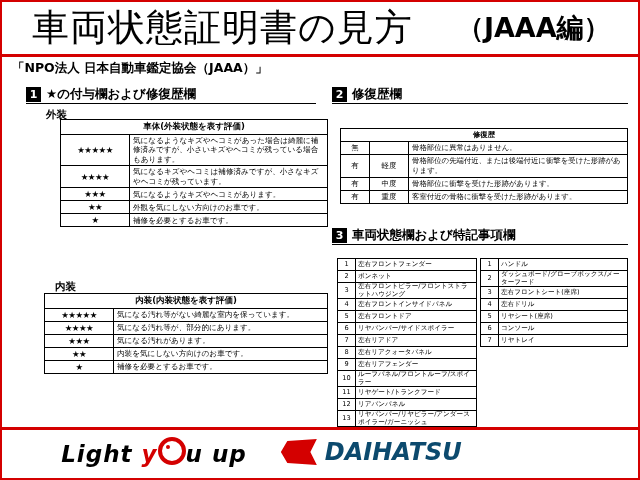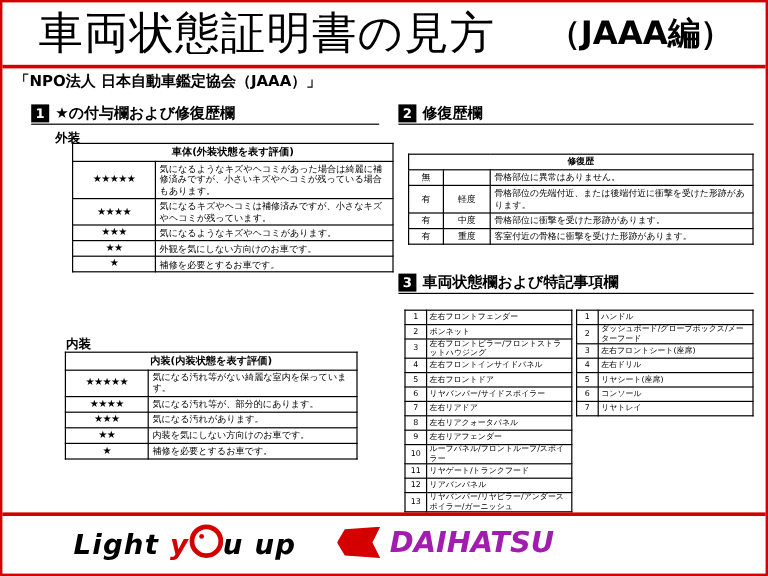--- a/index.html
+++ b/index.html
@@ -40,21 +40,21 @@
   }
   .mini-label{position:absolute;font-size:10.5px;font-weight:bold;}
   
   table{border-collapse:collapse;position:absolute;}
   td,th{border:1px solid #000;font-size:8px;padding:1px 3px;vertical-align:middle;}
   .tbl-head td{font-weight:bold;text-align:center;font-size:8.5px;}
   .star-col{width:62px;text-align:center;font-size:8.5px;letter-spacing:-0.5px;white-space:nowrap;}
   .desc-col{font-size:7.6px;line-height:1.25;}
   
   #gaisou-table{left:58px;top:117px;width:268px;}
-  #naisou-table{left:52px;top:291px;width:244px;padding-left:28px;}
+  #naisou-table{left:42px;top:291px;width:284px;padding-left:28px;}
   
   #repair-table{left:338px;top:126px;width:288px;}
   #repair-table td{font-size:7.4px;}
   .rep-c1{width:22px;text-align:center;}
   .rep-c2{width:32px;text-align:center;}
   
   #parts-left{left:335px;top:256px;width:140px;}
   #parts-right{left:478px;top:256px;width:148px;}
   #parts-left td,#parts-right td{font-size:6.6px;line-height:1.15;padding:0 2px;height:11px;}
   .p-num{width:13px;text-align:center;}
@@ -66,21 +66,21 @@
   .light-you-up{font-size:23px;font-weight:bold;font-style:italic;letter-spacing:1px;}
   .lyu-y{color:#d40000;}
   .lyu-o{display:inline-block;width:20px;height:20px;border:4px solid #d40000;border-radius:50%;
         vertical-align:-3px;position:relative;}
   .lyu-o::after{content:"";position:absolute;left:4px;top:4px;width:4px;height:4px;background:#d40000;border-radius:50%;}
   .daihatsu-wrap{display:flex;align-items:center;margin-left:34px;}
   .d-mark{
     width:36px;height:26px;background:#d40000;margin-right:8px;
     clip-path:polygon(0% 50%,18% 8%,100% 0%,82% 50%,100% 100%,18% 92%);
   }
-  .daihatsu-text{font-size:24px;font-weight:bold;color:#a21caf;font-style:italic;letter-spacing:0px;}
+  .daihatsu-text{font-size:24px;font-weight:bold;color:#0c4a6e;font-style:italic;letter-spacing:0px;}
   .hr-red{position:absolute;left:0;width:636px;height:3px;background:#d40000;}
 </style>
 </head>
 <body>
 
 <div class="page">
 
   <div class="header">
     <div class="header-title">車両状態証明書の見方</div>
     <div class="header-sub">（JAAA編）</div>

